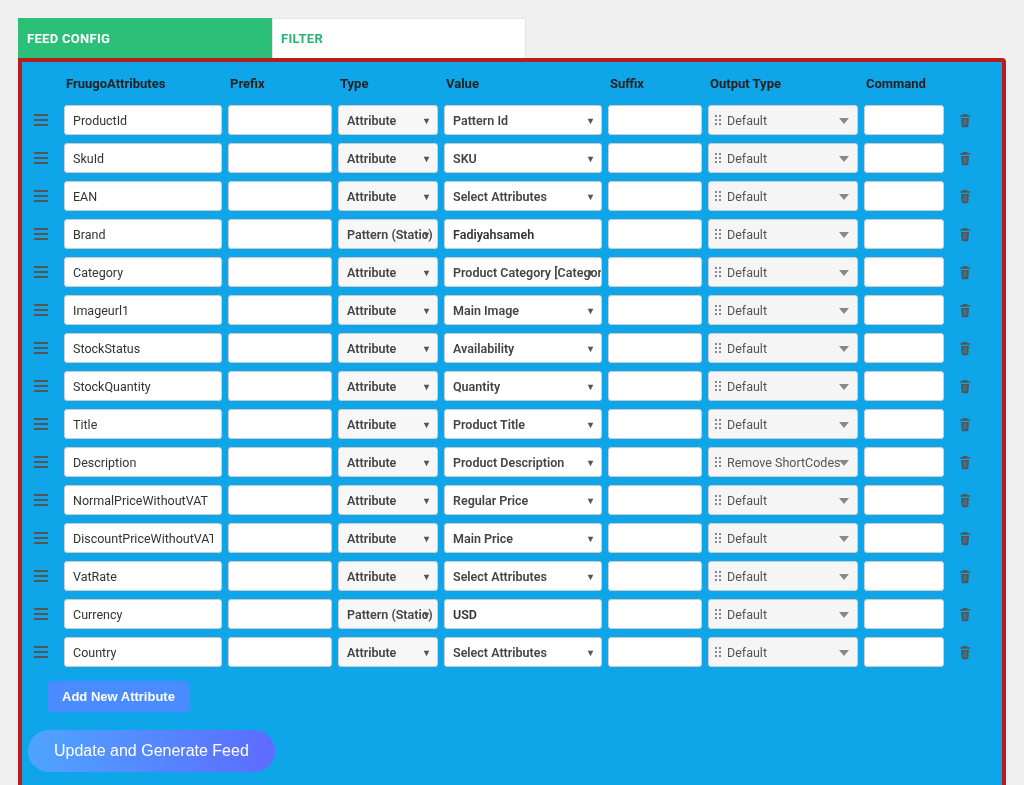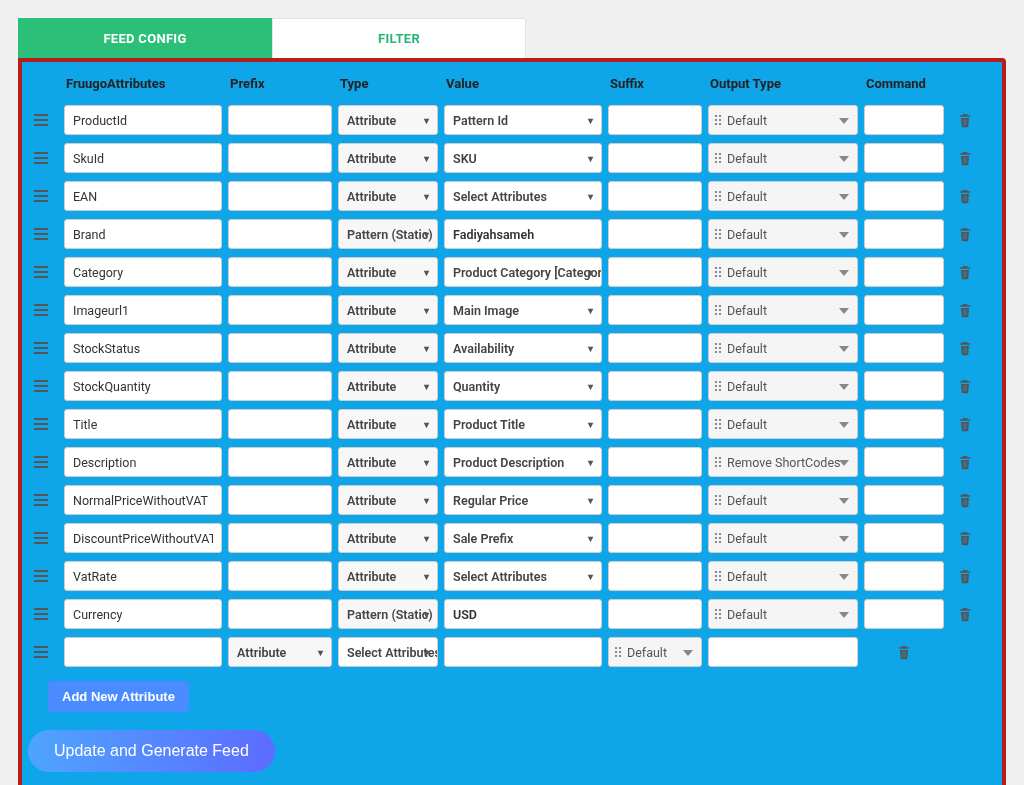--- a/index.html
+++ b/index.html
@@ -10,21 +10,21 @@
     font-size: 13px;
     color: #333;
   }
   .tabs {
     display: flex;
     gap: 0;
   }
   .tab {
     flex: 1;
     max-width: 254px;
-    text-align: center;
+    text-align: left;
     padding: 12px 8px;
     font-weight: 700;
     font-size: 13px;
     letter-spacing: 0.3px;
     background: #fff;
     color: #28b573;
     border: 1px solid #e3e3e3;
     border-bottom: none;
     cursor: pointer;
     user-select: none;
@@ -536,21 +536,21 @@
         <span></span>
         <span></span>
       </div>
       <input class="txt" value="DiscountPriceWithoutVAT" style="">
       <input class="txt" style="">
       <div class="sel">
         <span>Attribute</span>
         <span class="caret">▾</span>
       </div>
       <div class="sel light">
-        <span>Sale Prefix</span>
+        <span>Main Price</span>
         <span class="caret">▾</span>
       </div>
       <input class="txt" style="">
       <div class="sel out">
         <span class="dots">
           <i></i>
           <i></i>
           <i></i>
           <i></i>
           <i></i>
@@ -622,20 +622,21 @@
       </div>
       <input class="txt" style="">
       <div class="del"><span><svg viewBox="0 0 24 24" fill="#555">
             <path d="M9 3h6l1 2h4v2H4V5h4l1-2zm-3 6h12l-1 12a2 2 0 0 1-2 2H9a2 2 0 0 1-2-2L6 9zm4 2v9h1v-9h-1zm3 0v9h1v-9h-1z"></path>
           </svg></span></div>
       <div class="drag">
         <span></span>
         <span></span>
         <span></span>
       </div>
+      <input class="txt" value="Country" style="">
       <input class="txt" style="">
       <div class="sel">
         <span>Attribute</span>
         <span class="caret">▾</span>
       </div>
       <div class="sel light">
         <span>Select Attributes</span>
         <span class="caret">▾</span>
       </div>
       <input class="txt" style="">

